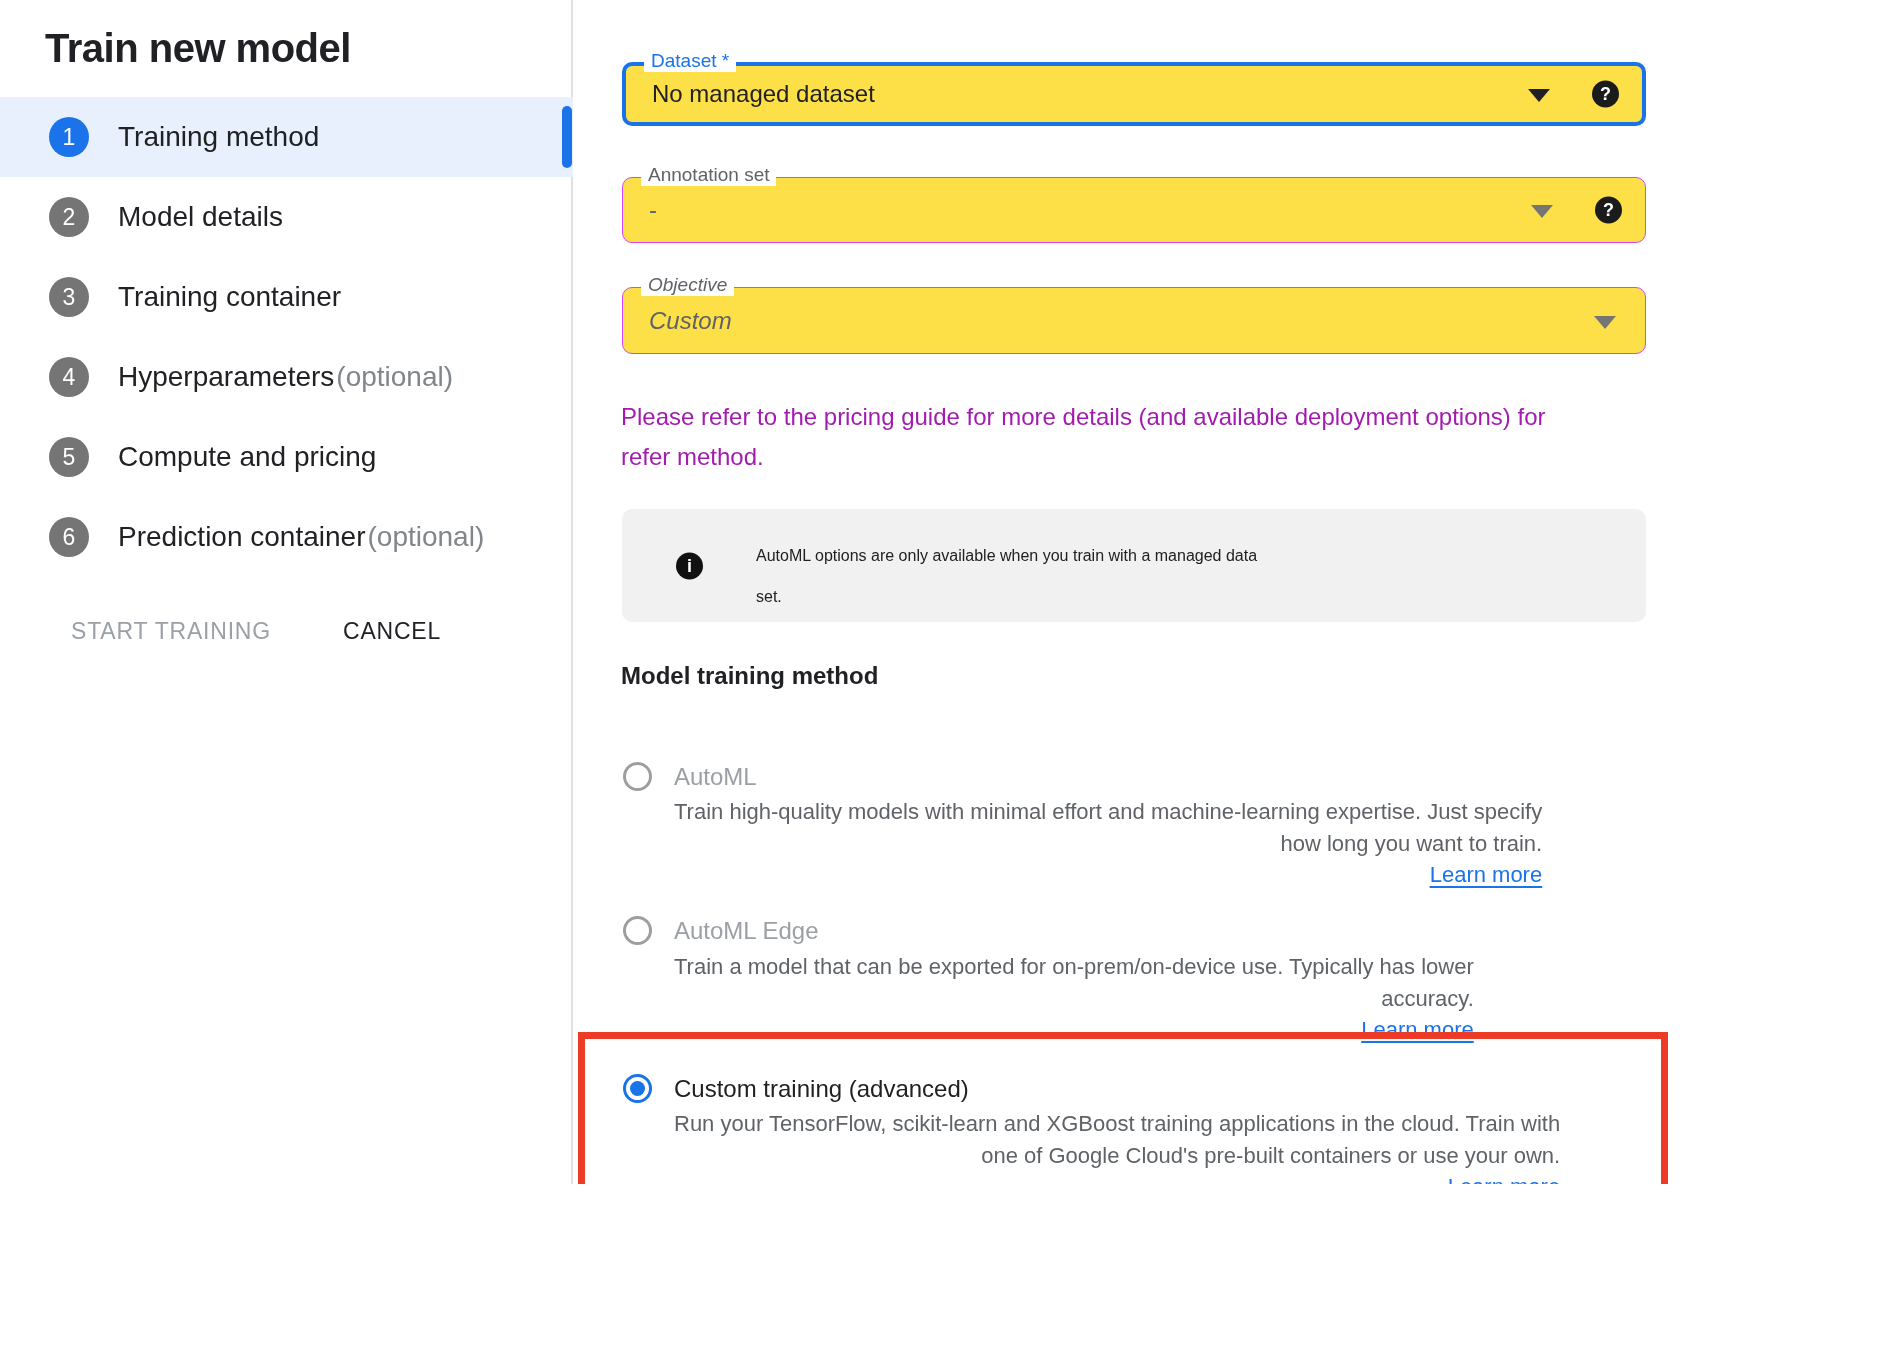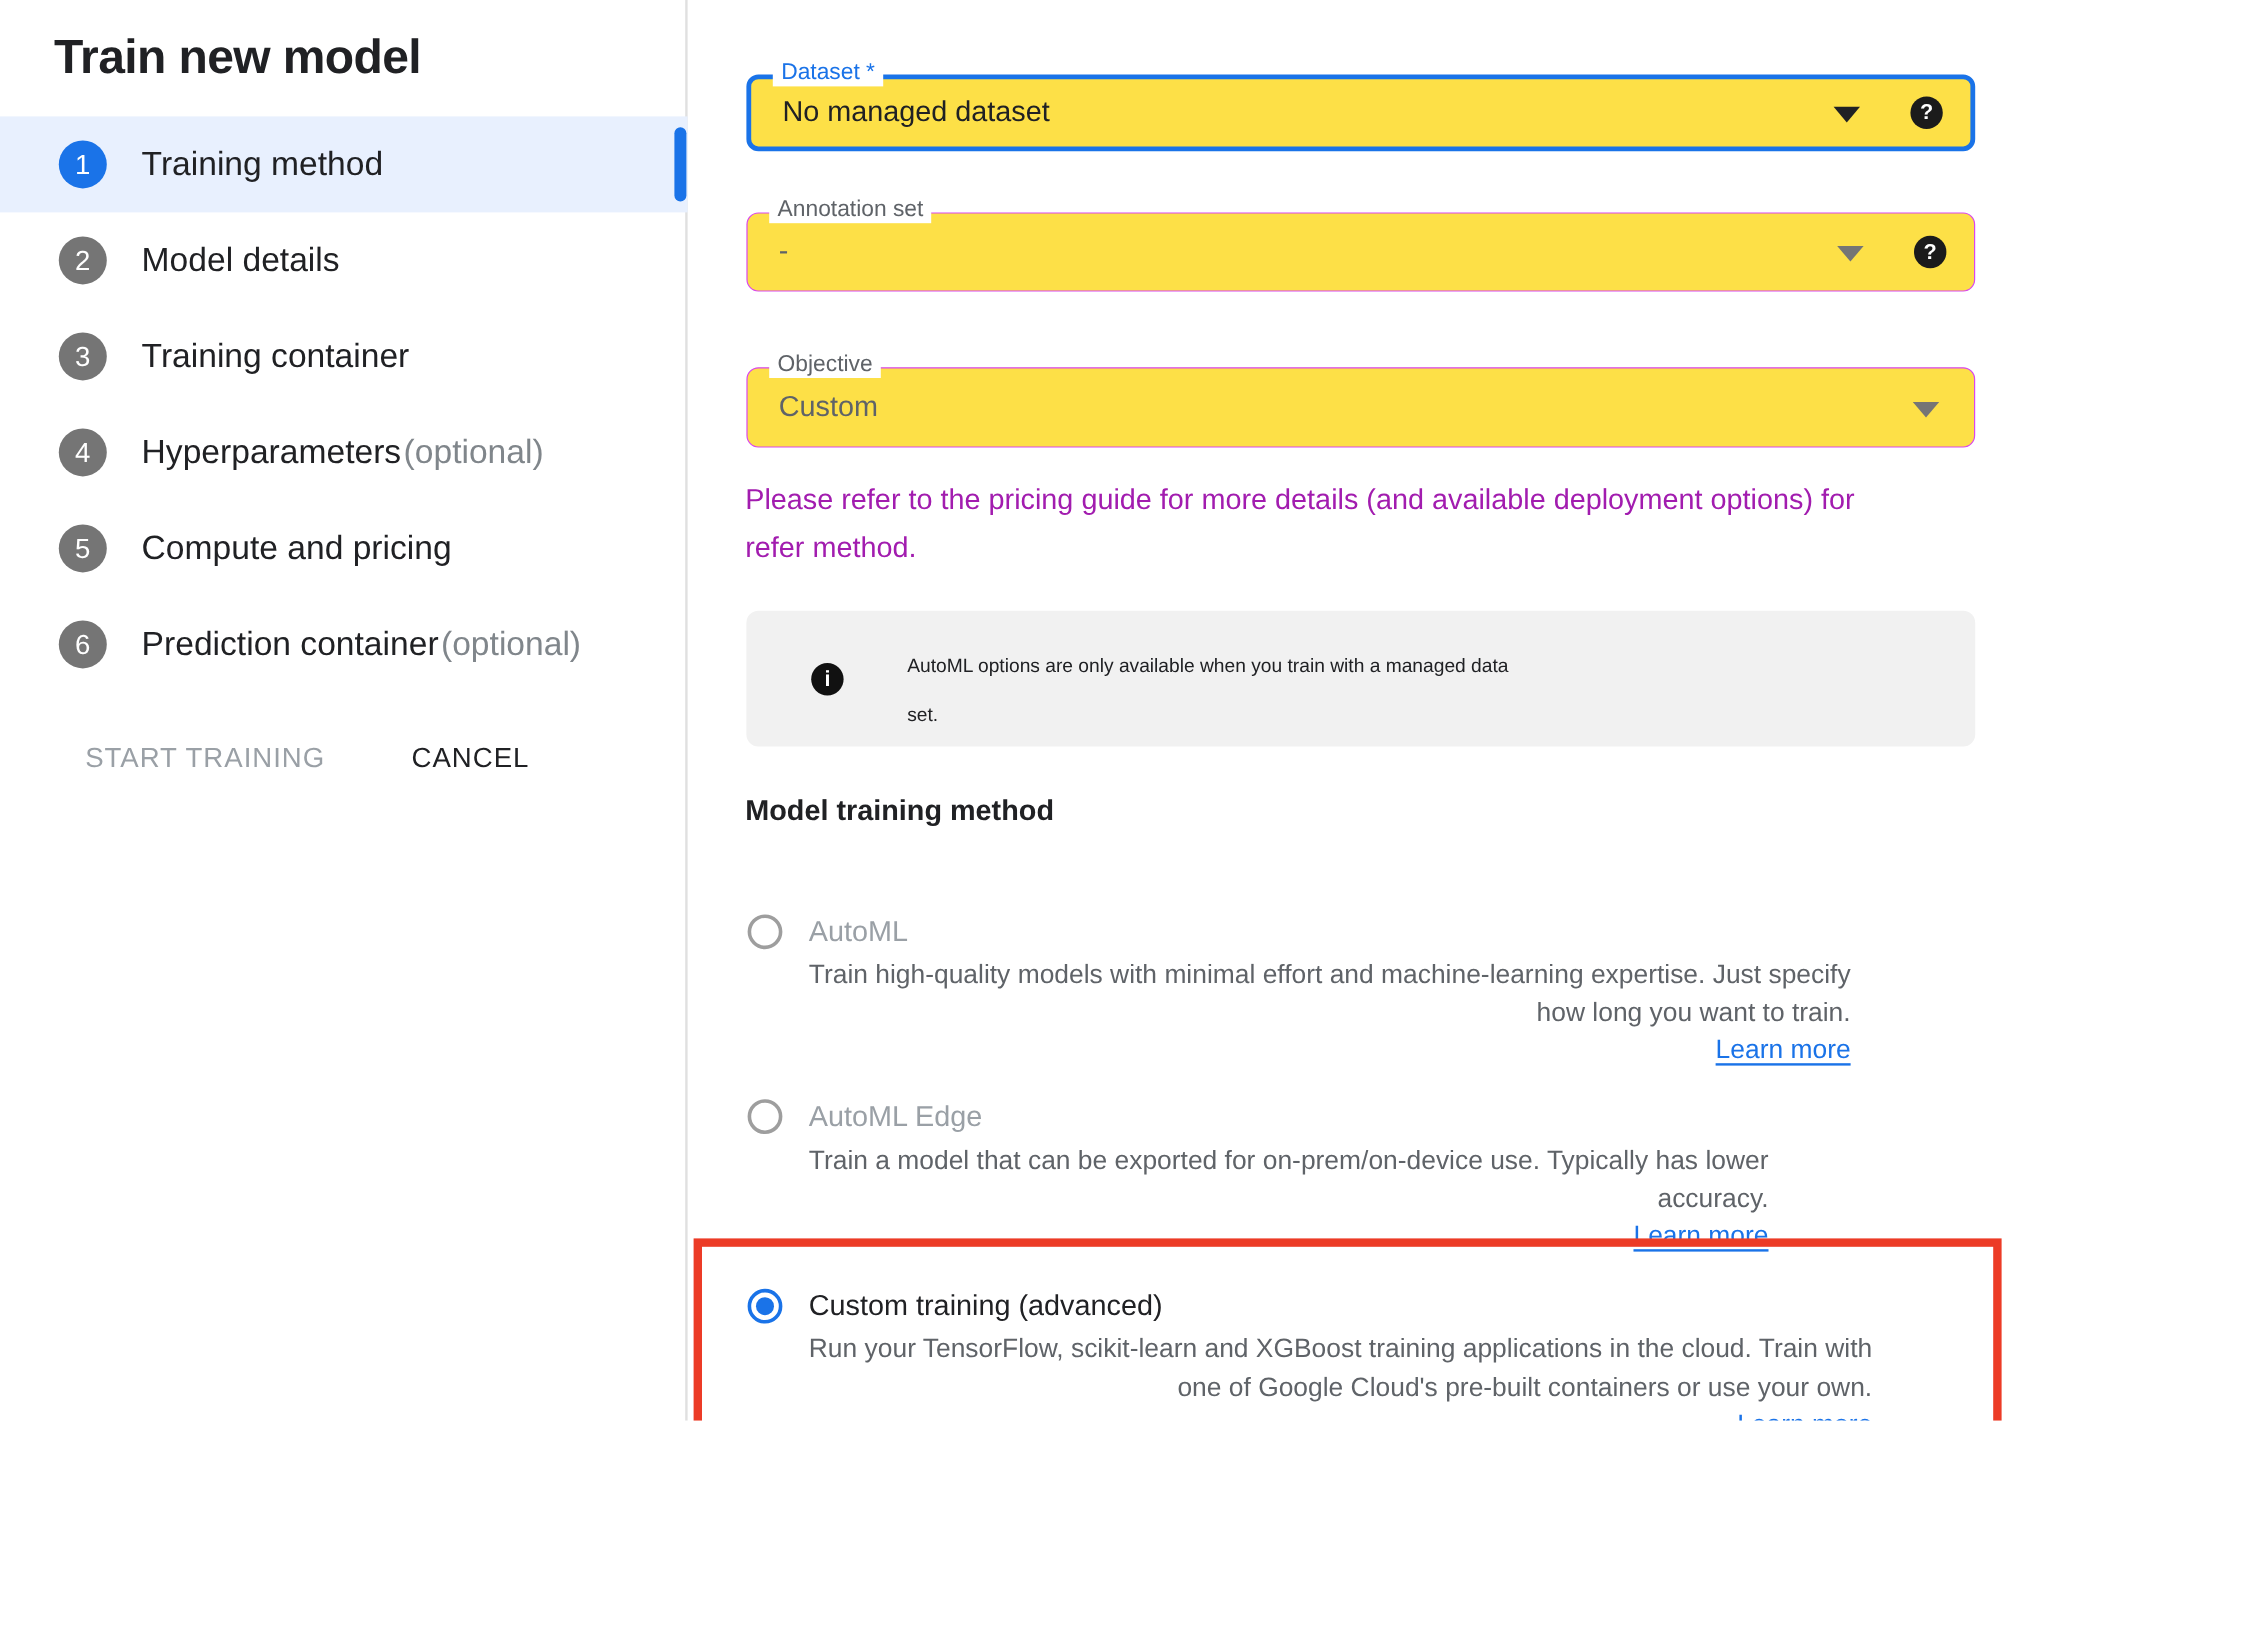--- a/index.html
+++ b/index.html
@@ -31,21 +31,21 @@
   .field .value { position:absolute; left:26px; top:50%; transform:translateY(-50%); font-size:24px; color:#202124; }
   .field .value.muted { color:#5f6368; }
   .caret { position:absolute; top:50%; margin-top:-5px; width:0; height:0; border-left:11px solid transparent; border-right:11px solid transparent; border-top:13px solid #202124; cursor:pointer; }
   .caret.grey { border-top-color:#757575; }
   .help-icon { position:absolute; right:23px; top:50%; transform:translateY(-50%); width:27px; height:27px; border-radius:50%; background:#1b1b1b; color:#fff; font-size:18px; font-weight:bold; display:flex; align-items:center; justify-content:center; cursor:pointer; }
 
   #dataset-field { top:62px; height:64px; }
   #dataset-field .caret { right:92px; }
   #annotation-field { top:177px; height:66px; }
   #annotation-field .caret { right:92px; }
-  #objective-field { top:306px; height:67px; }
+  #objective-field { top:287px; height:67px;font-style:italic; }
   #objective-field .caret { right:29px; }
 
   .pricing-note { position:absolute; left:621px; top:397px; width:1040px; font-size:24px; line-height:40px; color:#a21caf; }
   .pricing-note span { display:block; }
 
   .info-banner { position:absolute; left:622px; top:509px; width:1024px; height:113px; background:#f1f1f1; border-radius:10px; }
   .info-icon { position:absolute; left:54px; top:50%; transform:translateY(-50%); width:27px; height:27px; border-radius:50%; background:#111; color:#fff; font-size:18px; font-weight:bold; font-style:normal; display:flex; align-items:center; justify-content:center; }
   .info-text { position:absolute; left:134px; top:26px; font-size:16px; line-height:41px; color:#202124; }
   .info-text span { display:block; }
 

